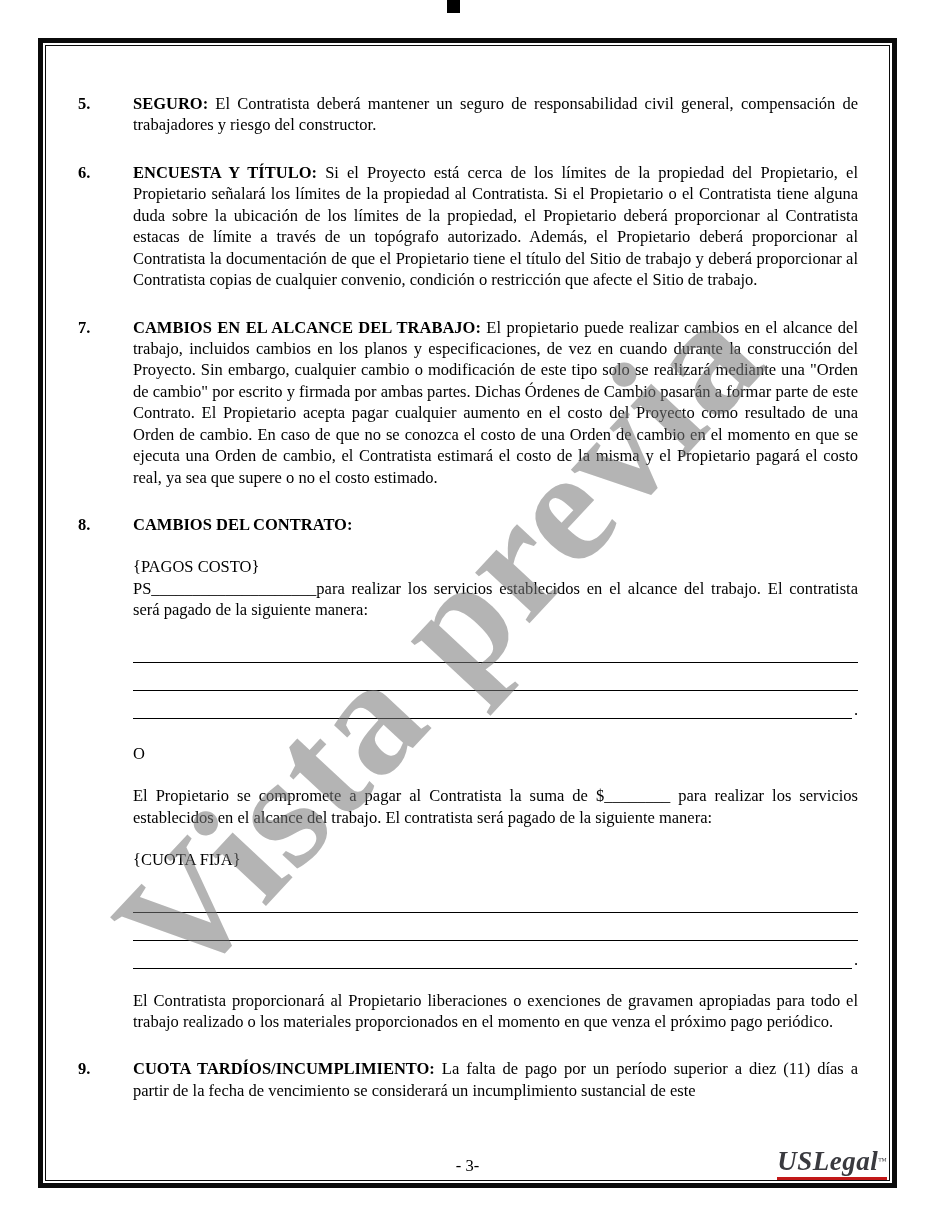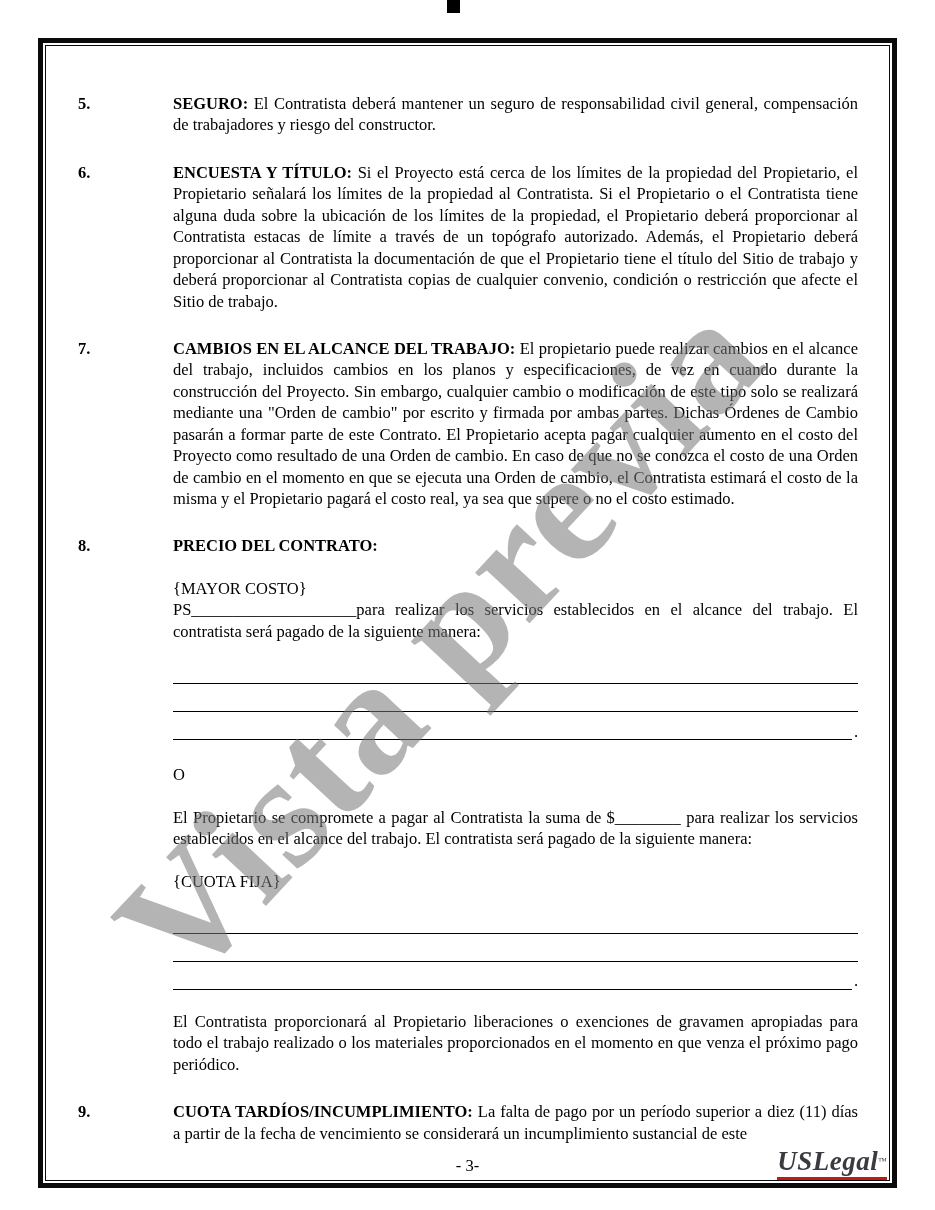--- a/index.html
+++ b/index.html
@@ -67,21 +67,20 @@
   .section {
     display: grid;
     grid-template-columns: 55px 1fr;
     margin-bottom: 26px;
   }
   .sec-num {
     font-weight: bold;
   }
   .sec-body {
     text-align: justify;
-    margin-left: 40px;
   }
   .sec-title {
     font-weight: bold;
   }
   .para {
     margin: 0;
     text-align: justify;
   }
   .gap-top {
     margin-top: 21px;
@@ -177,23 +176,23 @@
     <div class="sec-num">7.</div>
     <div class="sec-body">
       <span class="sec-title">CAMBIOS EN EL ALCANCE DEL TRABAJO:</span>
       <span>El propietario puede realizar cambios en el alcance del trabajo, incluidos cambios en los planos y especificaciones, de vez en cuando durante la construcción del Proyecto. Sin embargo, cualquier cambio o modificación de este tipo solo se realizará mediante una "Orden de cambio" por escrito y firmada por ambas partes. Dichas Órdenes de Cambio pasarán a formar parte de este Contrato. El Propietario acepta pagar cualquier aumento en el costo del Proyecto como resultado de una Orden de cambio. En caso de que no se conozca el costo de una Orden de cambio en el momento en que se ejecuta una Orden de cambio, el Contratista estimará el costo de la misma y el Propietario pagará el costo real, ya sea que supere o no el costo estimado.</span>
     </div>
   </div>
 
   <div class="section">
     <div class="sec-num">8.</div>
     <div class="sec-body">
-      <p class="para"><span class="sec-title">PRECIO DEL CONTRATO:</span></p>
-
-      <p class="para gap-top">{MAYOR COSTO}</p>
+      <p class="para"><span class="sec-title">CAMBIOS DEL CONTRATO:</span></p>
+
+      <p class="para gap-top">{PAGOS COSTO}</p>
 
 
       <p class="para"><span>PS</span><span>____________________</span><span>para realizar los servicios establecidos en el alcance del trabajo. El contratista será pagado de la siguiente manera:</span></p>
 
       <div class="rule-group">
         <div class="rule-line"></div>
         <div class="rule-line"></div>
         <div class="rule-row">
           <div class="rule-line"></div>
           <span class="period">.</span>

